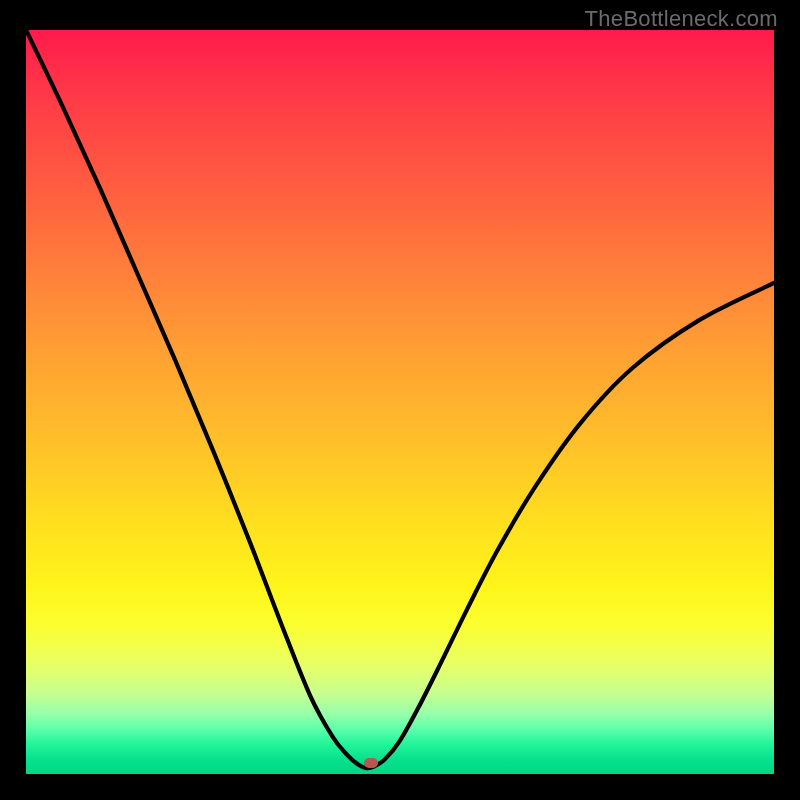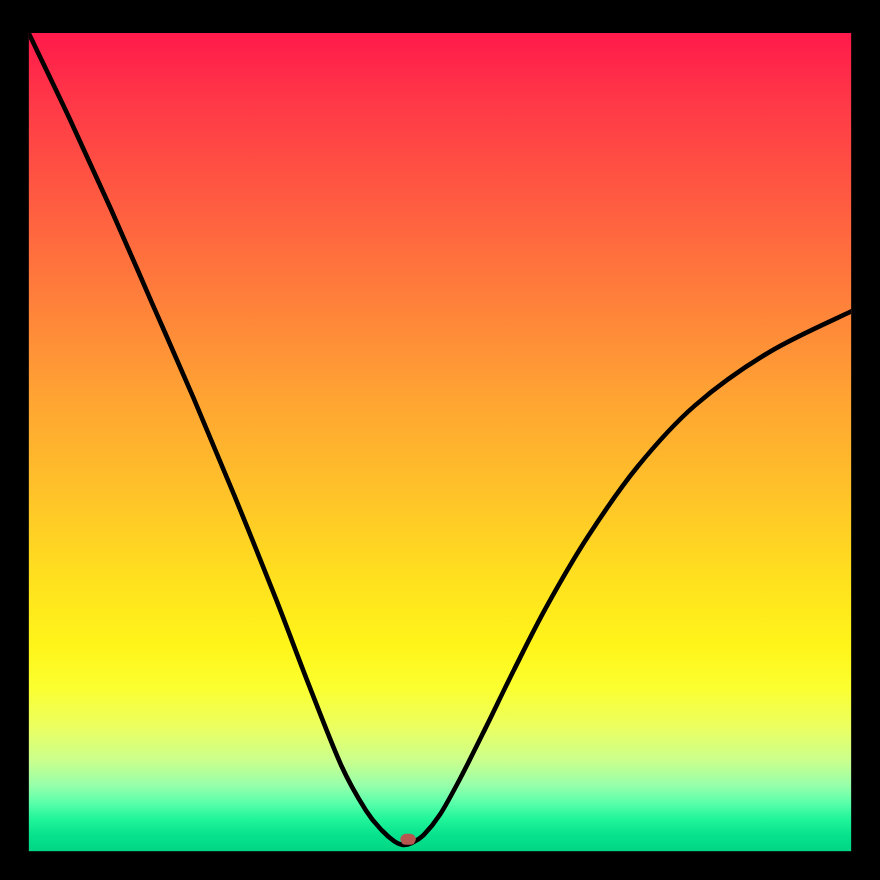--- a/index.html
+++ b/index.html
@@ -73,20 +73,21 @@
     border-radius: 5px;
     background: #b6584f;
     transform: translate(-50%, -50%);
   }
 </style>
 </head>
 <body>
 
 <div class="frame">
 
+  <div class="watermark">TheBottleneck.com</div>
 
   <div class="plot-area">
     <div class="gradient-bg"></div>
 
     <svg class="curve" viewBox="0 0 748 744" preserveAspectRatio="none">
       <path id="curve-path" fill="none" stroke-width="4.2" stroke-linecap="round" stroke-linejoin="round" stroke="#000000" d="M 0 0 C 6.233333333333333 13.019999999999998, 24.93333333333333 51.459999999999994, 37.4 78.11999999999999 C 49.86666666666667 104.77999999999999, 62.33333333333333 132.05999999999997, 74.8 159.95999999999998 C 87.26666666666667 187.85999999999999, 99.73333333333333 216.99999999999997, 112.2 245.51999999999998 C 124.66666666666667 274.03999999999996, 137.13333333333333 301.94, 149.6 331.08 C 162.06666666666666 360.21999999999997, 174.53333333333333 389.97999999999996, 187 420.35999999999996 C 199.46666666666667 450.73999999999995, 213.18 484.84000000000003, 224.4 513.36 C 235.62 541.88, 244.3466666666667 566.0600000000001, 254.32000000000002 591.48 C 264.29333333333335 616.9, 275.5133333333333 646.66, 284.24 665.88 C 292.9666666666667 685.1, 300.44666666666666 696.88, 306.68 706.8 C 312.91333333333336 716.7199999999999, 317.27666666666664 720.688, 321.64 725.4 C 326.00333333333333 730.112, 329.74333333333334 732.9639999999999, 332.86 735.072 C 335.9766666666667 737.1800000000001, 337.8466666666667 737.8, 340.34000000000003 738.048 C 342.83333333333337 738.296, 344.7033333333333 738.048, 347.82 736.56 C 350.93666666666667 735.0719999999999, 354.6766666666666 733.46, 359.03999999999996 729.12 C 363.4033333333333 724.78, 368.39 719.1999999999999, 374 710.52 C 379.61 701.84, 385.8433333333333 690.0600000000001, 392.7 677.0400000000001 C 399.5566666666667 664.0200000000001, 407.0366666666667 648.768, 415.14000000000004 632.4 C 423.2433333333334 616.0319999999999, 431.97 597.432, 441.32 578.832 C 450.66999999999996 560.232, 460.02 541.012, 471.24 520.8 C 482.46000000000004 500.58799999999997, 494.92666666666673 478.64, 508.64000000000004 457.56 C 522.3533333333334 436.48, 537.3133333333333 414.15999999999997, 553.52 394.32 C 569.7266666666667 374.48, 585.9333333333333 355.88, 605.88 338.52 C 625.8266666666667 321.15999999999997, 649.5133333333333 304.42, 673.2 290.16 C 696.8866666666668 275.90000000000003, 735.5333333333333 259.15999999999997, 748 252.95999999999998"></path>
     </svg>
 
     <div class="marker" id="min-marker" style="background: rgb(182, 88, 79); left: 344.828px; top: 732.84px;"></div>
   </div>

